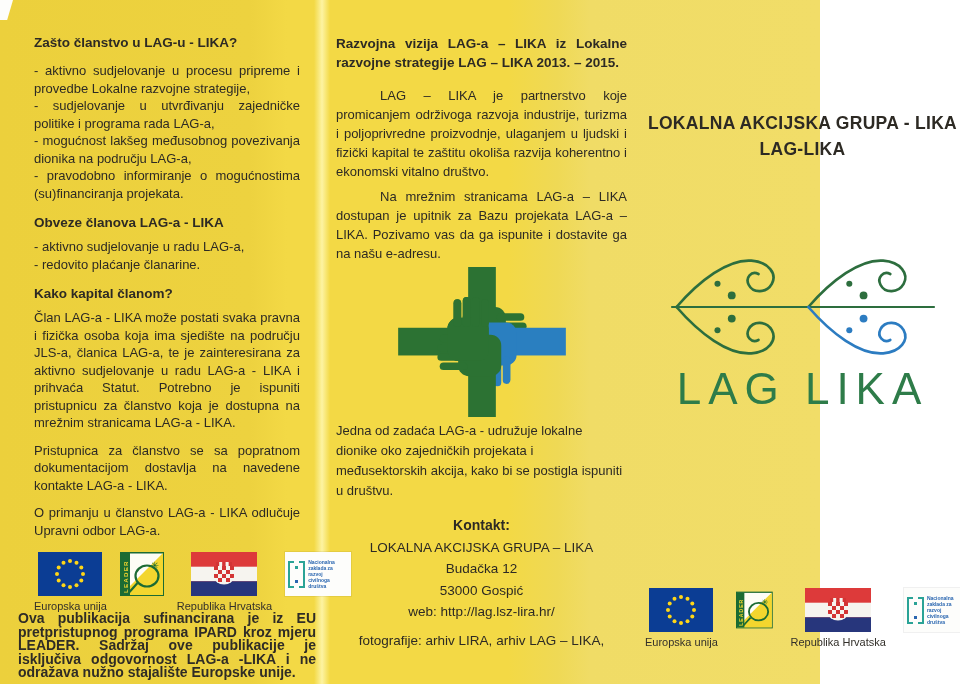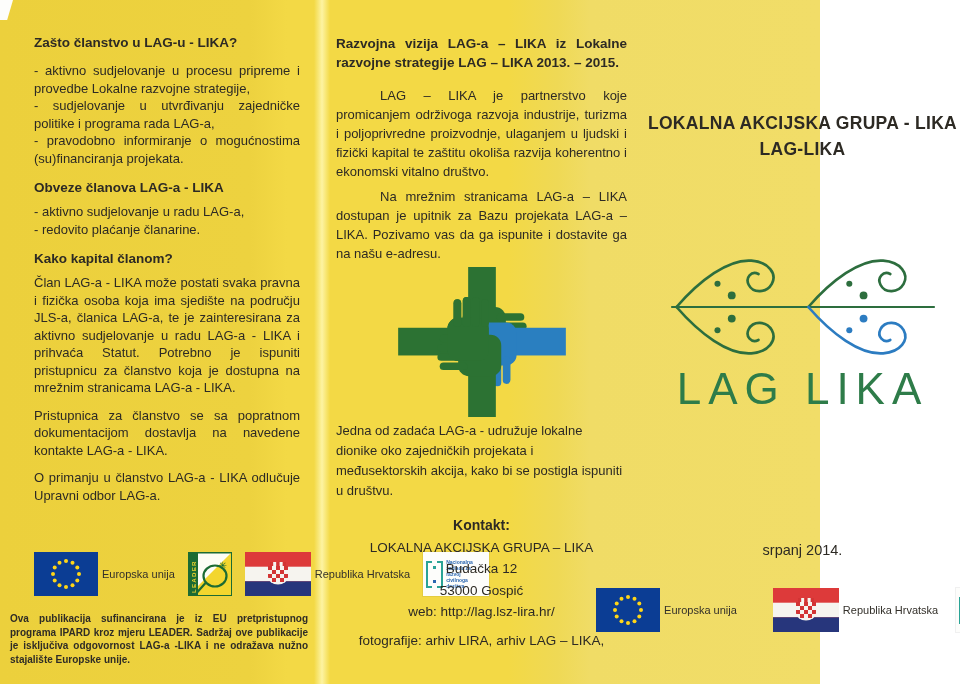--- a/index.html
+++ b/index.html
@@ -54,51 +54,52 @@
   .wordmark {
     position:absolute; top:364px; left:0; width:100%;
     font-size:44px; letter-spacing:7px; color:#2e7c49; font-weight:normal;
   }
   .r-date { position:absolute; top:542px; left:0; width:100%; font-size:14.5px; }
 
   
   .logo-row { display:flex; align-items:flex-start; }
   .logo-row-left { position:absolute; top:552px; left:34px; gap:13px; }
   .logo-row-right { position:absolute; top:588px; left:0; width:100%; justify-content:center; gap:18px; }
-  .logo-col { display:flex; flex-direction:row; align-items:center; gap:4px; }
+  .logo-col { display:flex; flex-direction:column; align-items:center; gap:4px; }
   .logo-label { font-size:11px; line-height:12px; color:#33302a; white-space:nowrap; }
   .zaklada {
     width:66px; height:44px; background:#fdfdfb; display:flex; align-items:center;
     padding:4px 3px; gap:3px; box-shadow:0 0 0 1px rgba(0,0,0,.06);
   }
   .brackets { position:relative; width:17px; height:27px; flex:0 0 auto; }
   .br-l, .br-r { position:absolute; top:0; width:6px; height:27px; border:2.5px solid #2aa396; }
   .br-l { left:0; border-right:none; }
   .br-r { right:0; border-left:none; }
   .dot-teal { position:absolute; left:7px; top:5px;  width:3px; height:3px; background:#2aa396; }
   .dot-blue { position:absolute; left:7px; bottom:5px; width:3px; height:3px; background:#2a66b0; }
   .zak-text { font-size:5px; line-height:6px; color:#2a66b0; font-weight:bold; text-align:left; }
 
   .disclaimer {
-    position:absolute; top:612px; left:10px; width:298px;
-    font-size:10px; line-height:13.5px; font-weight:bold; text-align:justify; color:#2f2c26;
+    position:absolute; top:612px; left:18px; width:298px;
+    font-size:14px; line-height:13.5px; font-weight:bold; text-align:justify; color:#2f2c26;
   }
 </style>
 </head>
 <body>
 
 <div class="sheet">
   <div class="corner-notch"></div>
   <div class="fold"></div>
 
   <div class="panel panel-left">
     <div class="h-bold">Zašto članstvo u LAG-u - LIKA?</div>
     <div class="bullets">
       <div class="body-just">- aktivno sudjelovanje u procesu pripreme i provedbe Lokalne razvojne strategije,</div>
       <div class="body-just">- sudjelovanje u utvrđivanju zajedničke politike i programa rada LAG-a,</div>
+      <div class="body-just">- mogućnost lakšeg međusobnog povezivanja dionika na području LAG-a,</div>
       <div class="body-just">- pravodobno informiranje o mogućnostima (su)financiranja projekata.</div>
     </div>
 
     <div class="h-bold mt12">Obveze članova LAG-a - LIKA</div>
     <div class="mt7">
       <div class="body-just">- aktivno sudjelovanje u radu LAG-a,</div>
       <div class="body-just">- redovito plaćanje članarine.</div>
     </div>
 
     <div class="h-bold mt12">Kako kapital članom?</div>
@@ -263,21 +264,20 @@
             <circle cx="70" cy="77" r="4.4"></circle>
         </g>
         <g fill="#2c7cc1">
           <circle cx="202" cy="90" r="3.4"></circle>
             <circle cx="218" cy="77" r="4.4"></circle>
         </g>
       </svg>
     </div>
 
     <div class="wordmark">LAG LIKA</div>
-    <div class="r-date">srpanj 2014.</div>
 
     <div class="logo-row logo-row-right">
       <div class="logo-col">
         <svg width="64" height="44" viewBox="0 0 64 44">
           <rect width="64" height="44" fill="#0b3d94"></rect>
           <g fill="#ffd617">
             <circle cx="32" cy="9" r="2"></circle>
               <circle cx="38.5" cy="10.7" r="2"></circle>
               <circle cx="43.3" cy="15.5" r="2"></circle>
             <circle cx="45" cy="22" r="2"></circle>

